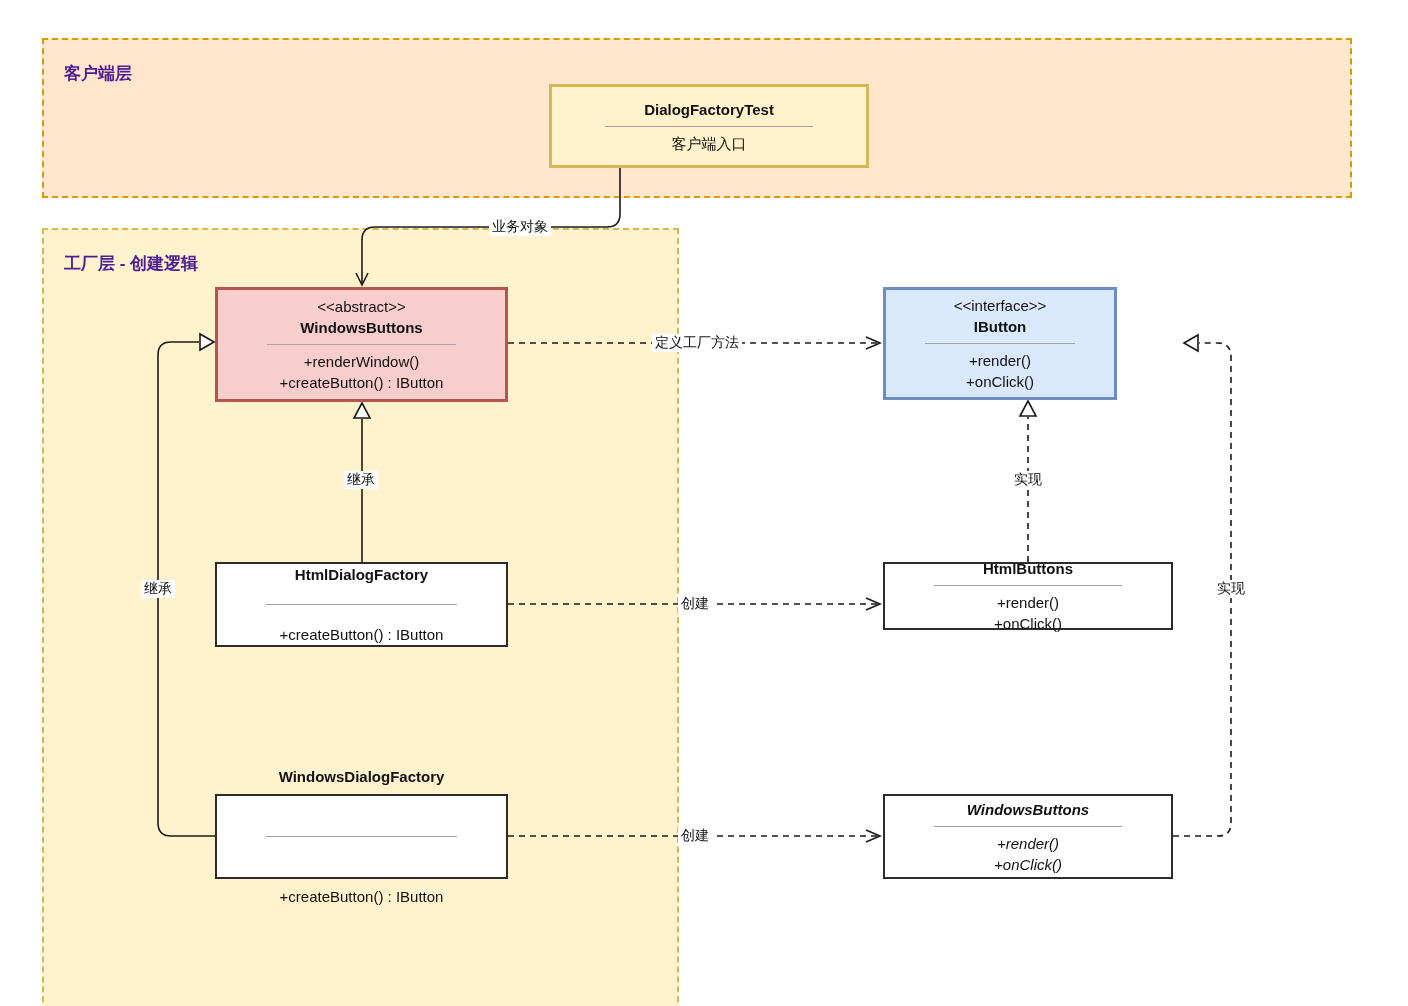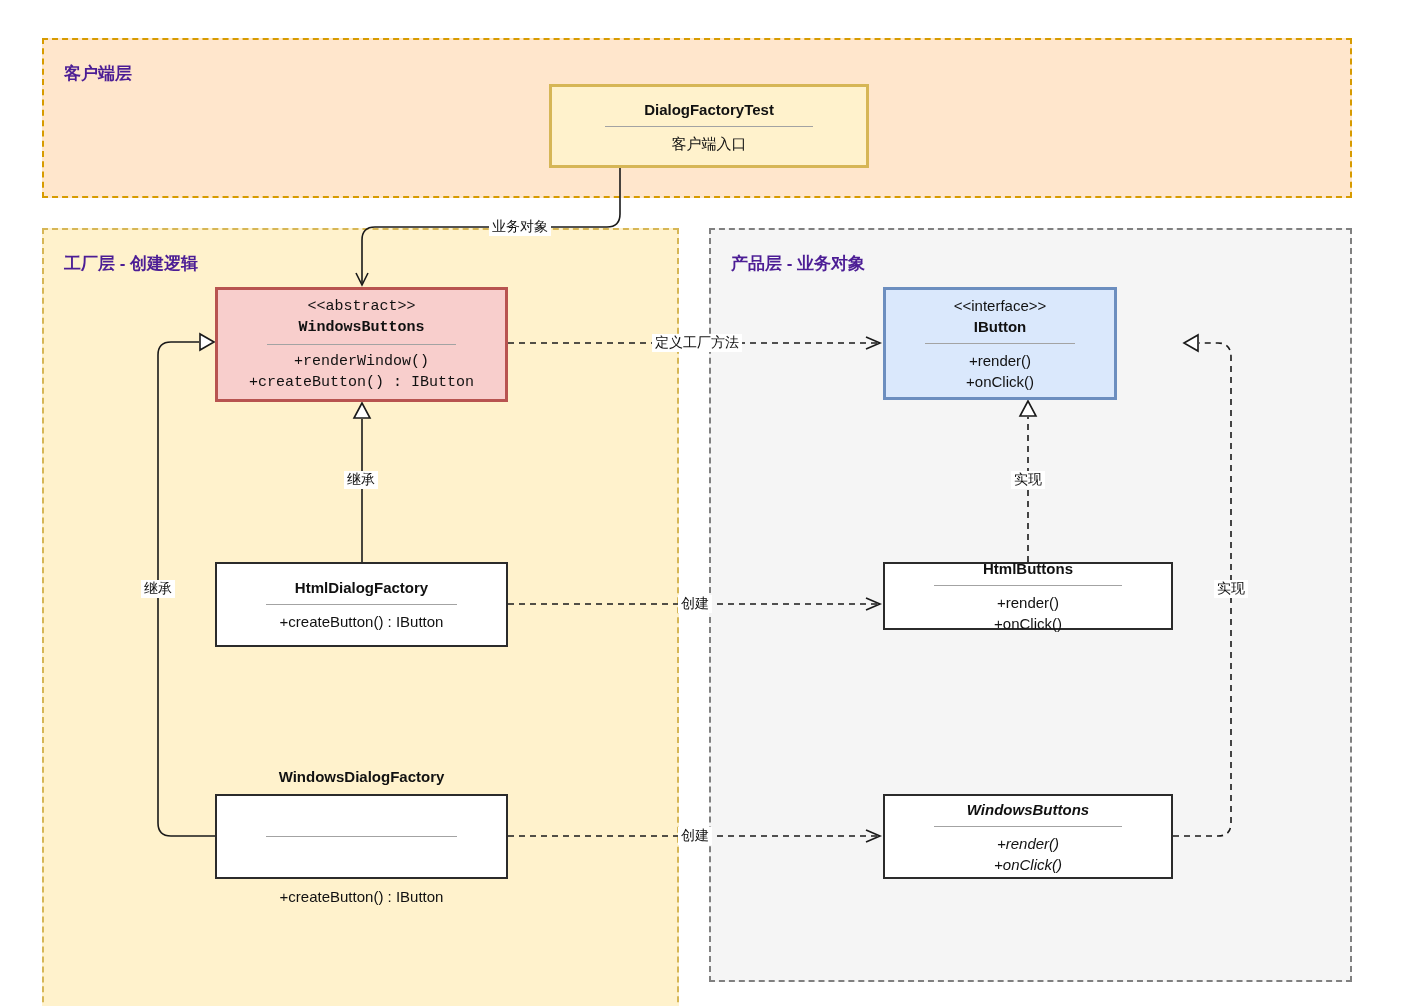--- a/index.html
+++ b/index.html
@@ -16,44 +16,41 @@
     background:var(--product_fill);border-color:var(--product_stroke);}
   .panel-title{position:absolute;left:20px;top:22px;font-size:17px;font-weight:bold;color:#4c1d95;}
   svg.wires{position:absolute;left:0;top:0;pointer-events:none;}
   .uml{position:absolute;box-sizing:border-box;display:flex;flex-direction:column;
     justify-content:center;align-items:center;text-align:center;font-size:15px;line-height:21px;}
   .uml .uml-name{font-weight:bold;}
   .uml .sep{height:1px;background:#a3a3a3;width:66%;margin:6px auto;flex:none;}
   .box-test{left:549px;top:84px;width:320px;height:84px;
     background:var(--test_fill);border:3px solid var(--test_stroke);}
   .box-abstract{left:215px;top:287px;width:293px;height:115px;
-    background:var(--abstract_fill);border:3px solid var(--abstract_stroke);font-family:Liberation Mono, monospace;}
+    background:var(--abstract_fill);border:3px solid var(--abstract_stroke);}
   .box-interface{left:883px;top:287px;width:234px;height:113px;
     background:var(--interface_fill);border:3px solid var(--interface_stroke);}
   .box-plain{background:#ffffff;border:2px solid #2b2b2b;}
-  .box-htmlfactory{left:215px;top:562px;width:293px;height:85px;}
+  .box-htmlfactory{left:215px;top:562px;width:293px;height:85px;justify-content:space-between;}
   .box-htmlbuttons{left:883px;top:562px;width:290px;height:68px;}
   .box-winfactory{left:215px;top:794px;width:293px;height:85px;gap:43px;}
   .box-winbuttons{left:883px;top:794px;width:290px;height:85px;font-style:italic;}
   .edge-label{position:absolute;transform:translate(-50%,-50%);background:#ffffff;
     padding:0 3px;font-size:14px;color:#111;white-space:nowrap;}
 </style>
 </head>
 <body>
 
 <div class="canvas">
 
   <div class="panel panel-client">
     <div class="panel-title">客户端层</div>
   </div>
   <div class="panel panel-factory">
     <div class="panel-title">工厂层 - 创建逻辑</div>
-  </div>
-  <div class="panel panel-product">
-    <div class="panel-title">产品层 - 业务对象</div>
   </div>
 
   <svg class="wires" width="1408" height="1006" viewBox="0 0 1408 1006">
     <g stroke="#1a1a1a" stroke-width="1.6" fill="none">
 
       <g>
         <path d="M 620 168 L 620 214 Q 620 227 607 227 L 375 227 Q 362 227 362 240 L 362 283"></path>
         <polyline points="356,273 362,285 368,273"></polyline>
       </g>
 

